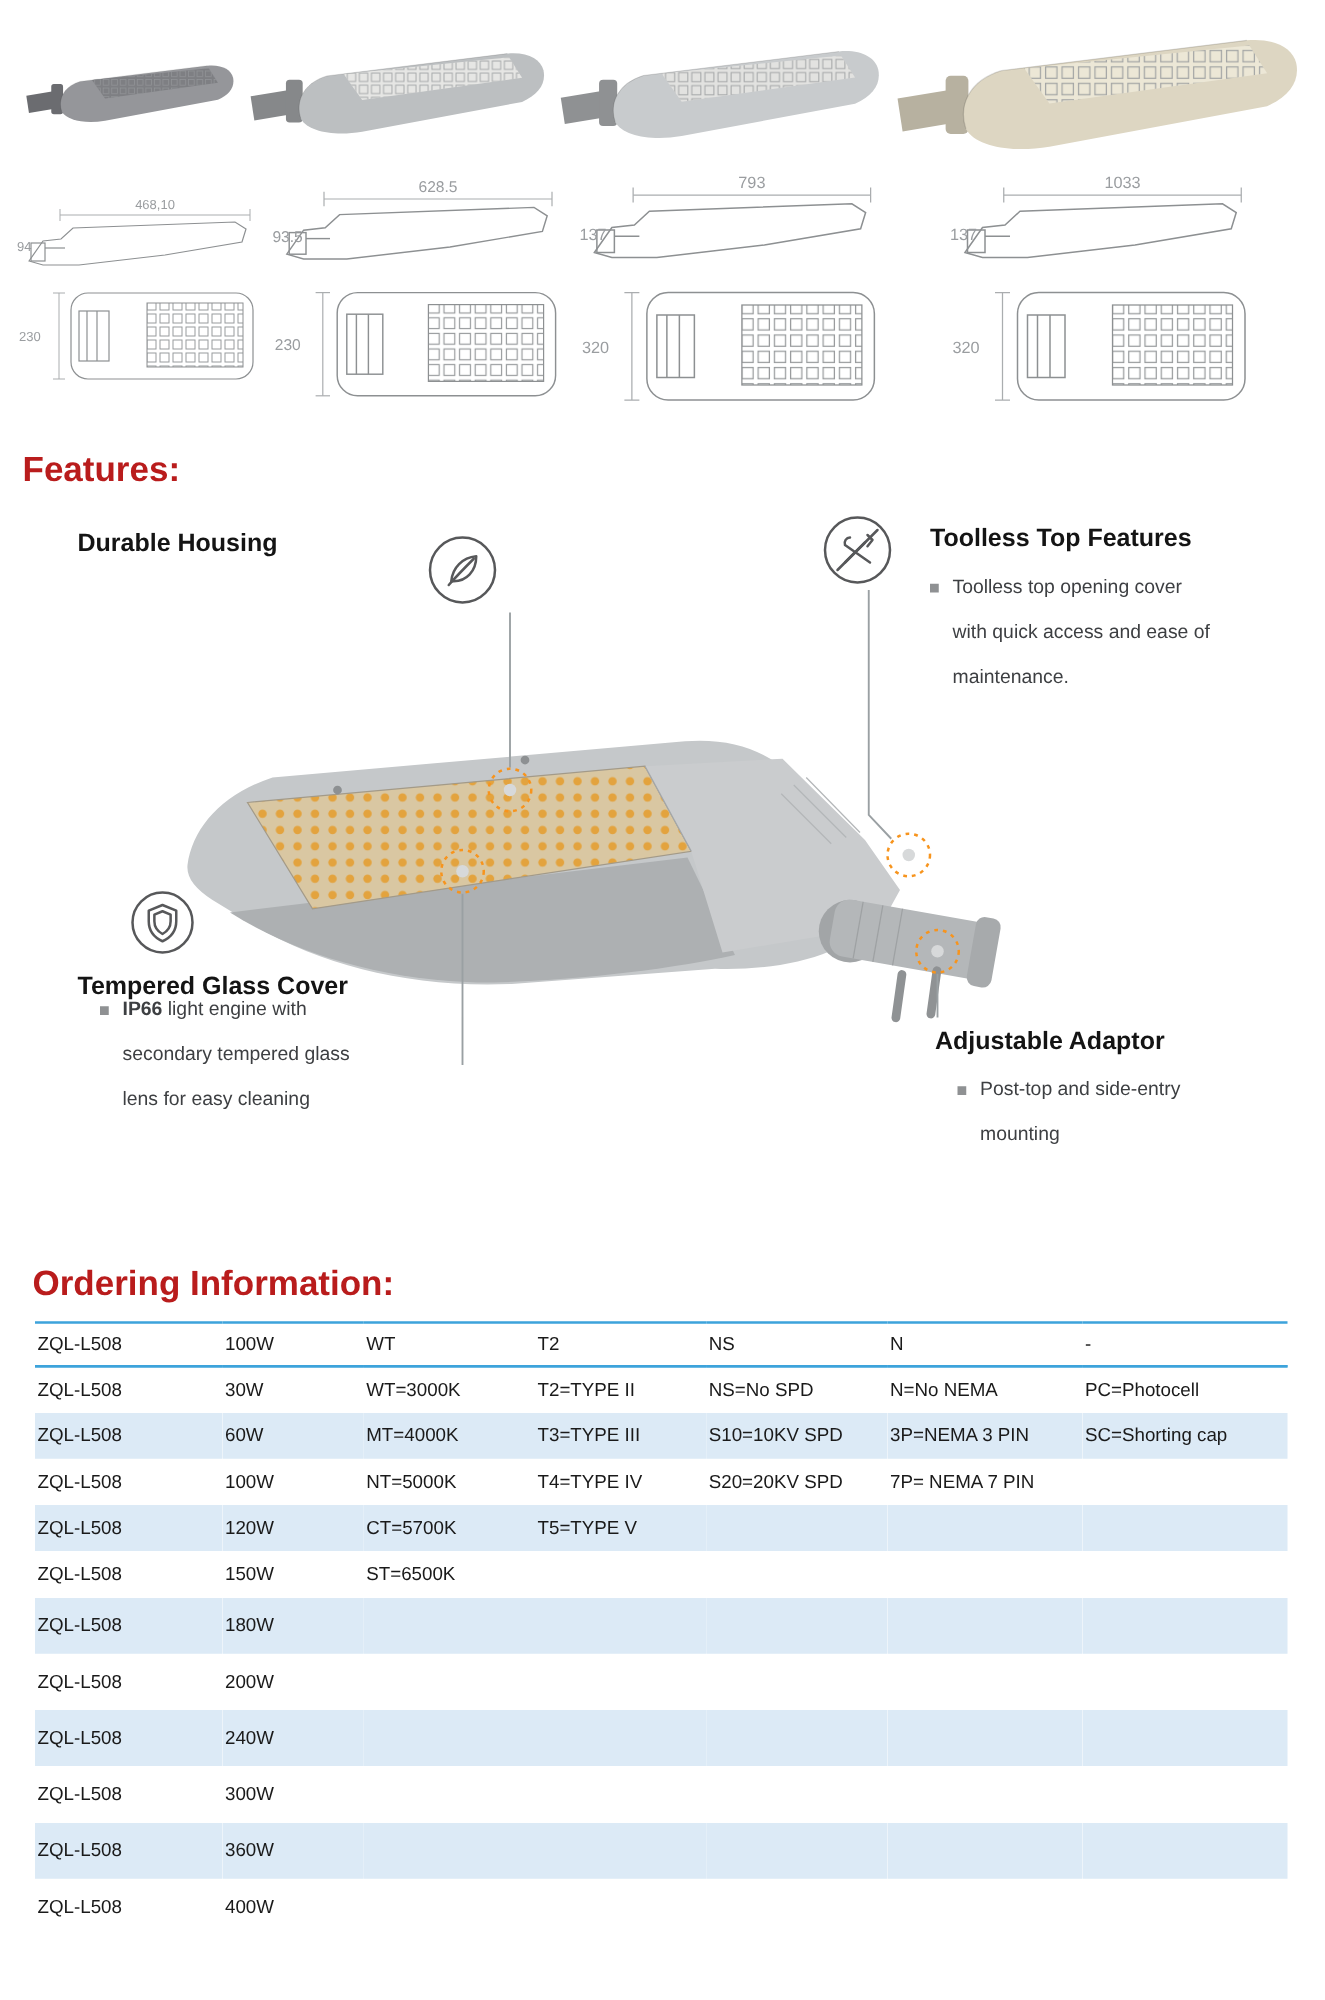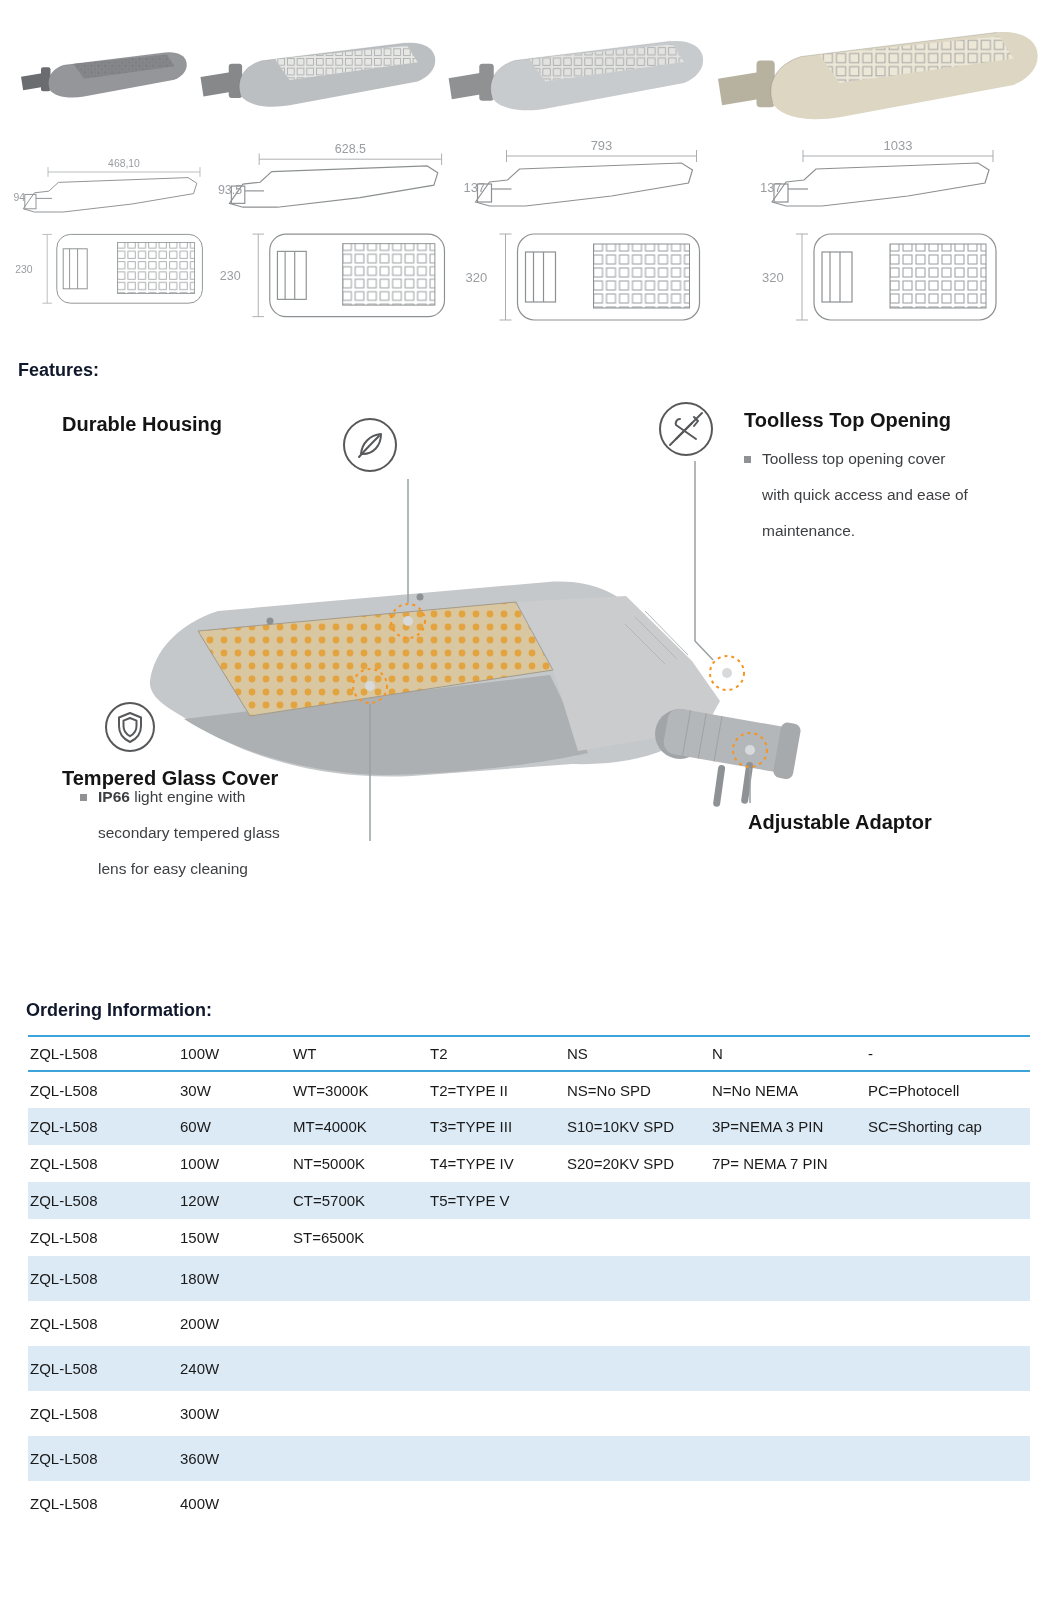--- a/index.html
+++ b/index.html
@@ -20,21 +20,21 @@
   .dims svg{display:block;height:200px;}
   .dims svg:nth-of-type(1){width:200px;}
   .dims svg:nth-of-type(2){width:240px;}
   .dims svg:nth-of-type(3){width:255px;}
   .dims svg:nth-of-type(4){width:330px;}
   .draw{fill:none;stroke:#8d9092;stroke-width:1.2;}
   .dimline{stroke:#aaadaf;stroke-width:1;}
   .dimtext{fill:#9a9da0;font-size:13px;font-family:"Liberation Sans",sans-serif;}
 
   
-  .sec-heading{color:#0f172a;font-size:18px;font-weight:700;margin:16px 0 0 18px;}
+  .sec-heading{color:#b91c1c;font-size:28px;font-weight:700;margin:16px 0 0 18px;}
 
   
   .features-canvas{position:relative;height:585px;margin-top:8px;}
   .overlay{position:absolute;left:0;top:0;width:1060px;height:585px;pointer-events:none;}
   .dotring{fill:none;stroke:#f7941d;stroke-width:2;stroke-dasharray:3 4;}
   .dotcenter{fill:#d7d9da;}
   .callout{fill:none;stroke:#9aa0a3;stroke-width:1.5;}
   .f-title{position:absolute;font-size:20px;font-weight:700;color:#141414;}
   .f-body{position:absolute;display:flex;gap:11px;}
   .sq{width:7px;height:7px;background:#8f9193;margin-top:15px;flex:none;}
@@ -265,33 +265,37 @@
   </svg>
 
   <svg class="f-icon" style="left:104px;top:312px" width="52" height="52" viewBox="0 0 52 52">
     <circle cx="26" cy="26" r="24" class="icon-stroke"></circle>
     <path class="icon-stroke" d="M26 12 L37 16.5 V25 C 37 33.5 31.5 38.5 26 41 C 20.5 38.5 15 33.5 15 25 V16.5 Z"></path>
     <path class="icon-stroke" d="M26 17 L32.5 19.7 V25 C 32.5 30.2 29.3 33.4 26 35.2 C 22.7 33.4 19.5 30.2 19.5 25 V19.7 Z"></path>
   </svg>
 
   <div class="f-title" style="left:62px;top:24px">Durable Housing</div>
 
-  <div class="f-title" style="left:744px;top:20px">Toolless Top Opening</div>
+  <div class="f-title" style="left:744px;top:20px">Toolless Top Features</div>
   <div class="f-body" style="left:744px;top:52px;width:226px">
     <span class="sq"></span>
     <div class="f-text"><span>Toolless top opening cover with quick access and ease of maintenance.</span></div>
   </div>
 
   <div class="f-title" style="left:62px;top:378px">Tempered Glass Cover</div>
   <div class="f-body" style="left:80px;top:390px;width:210px">
     <span class="sq"></span>
     <div class="f-text"><span style="font-weight: 700;">IP66</span><span> light engine with secondary tempered glass lens for easy cleaning</span></div>
   </div>
 
   <div class="f-title" style="left:748px;top:422px">Adjustable Adaptor</div>
+  <div class="f-body" style="left:766px;top:454px;width:200px">
+    <span class="sq"></span>
+    <div class="f-text"><span>Post-top and side-entry mounting</span></div>
+  </div>
 </div>
 
 <h2 class="sec-heading ordering-heading">Ordering Information:</h2>
 
 <table>
   <colgroup>
     <col style="width:150px">
       <col style="width:113px">
       <col style="width:137px">
     <col style="width:137px">

